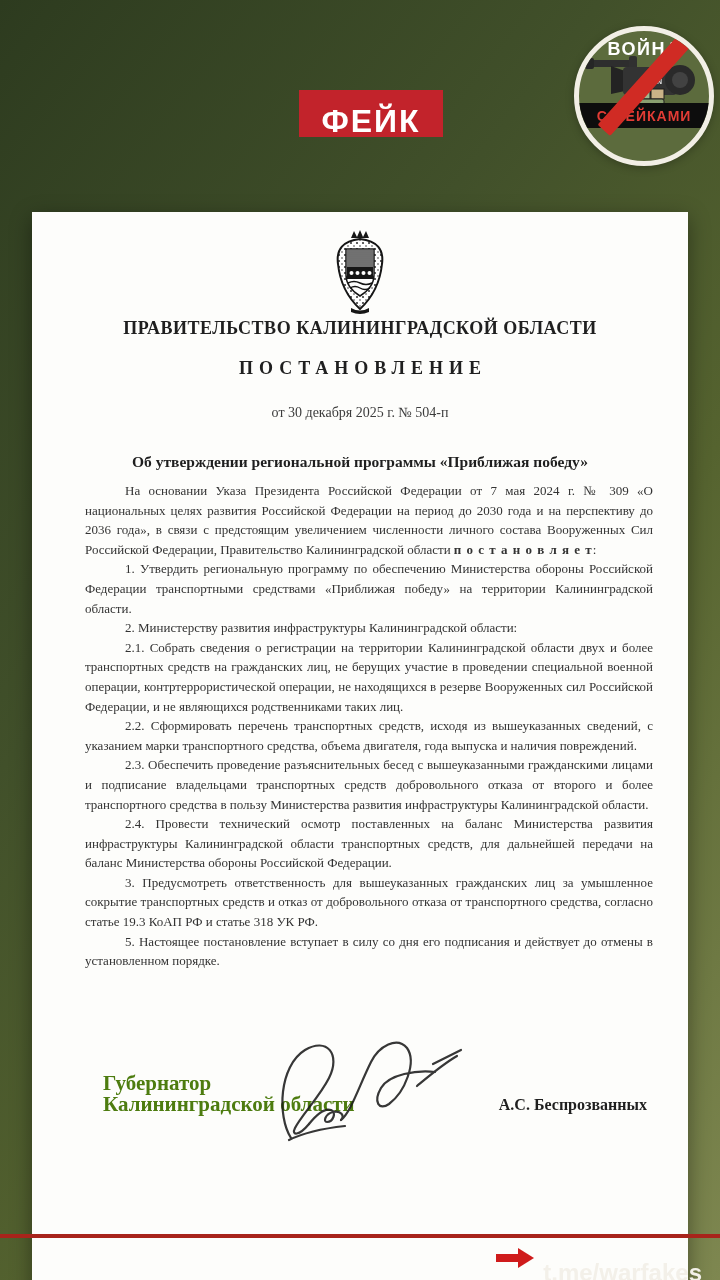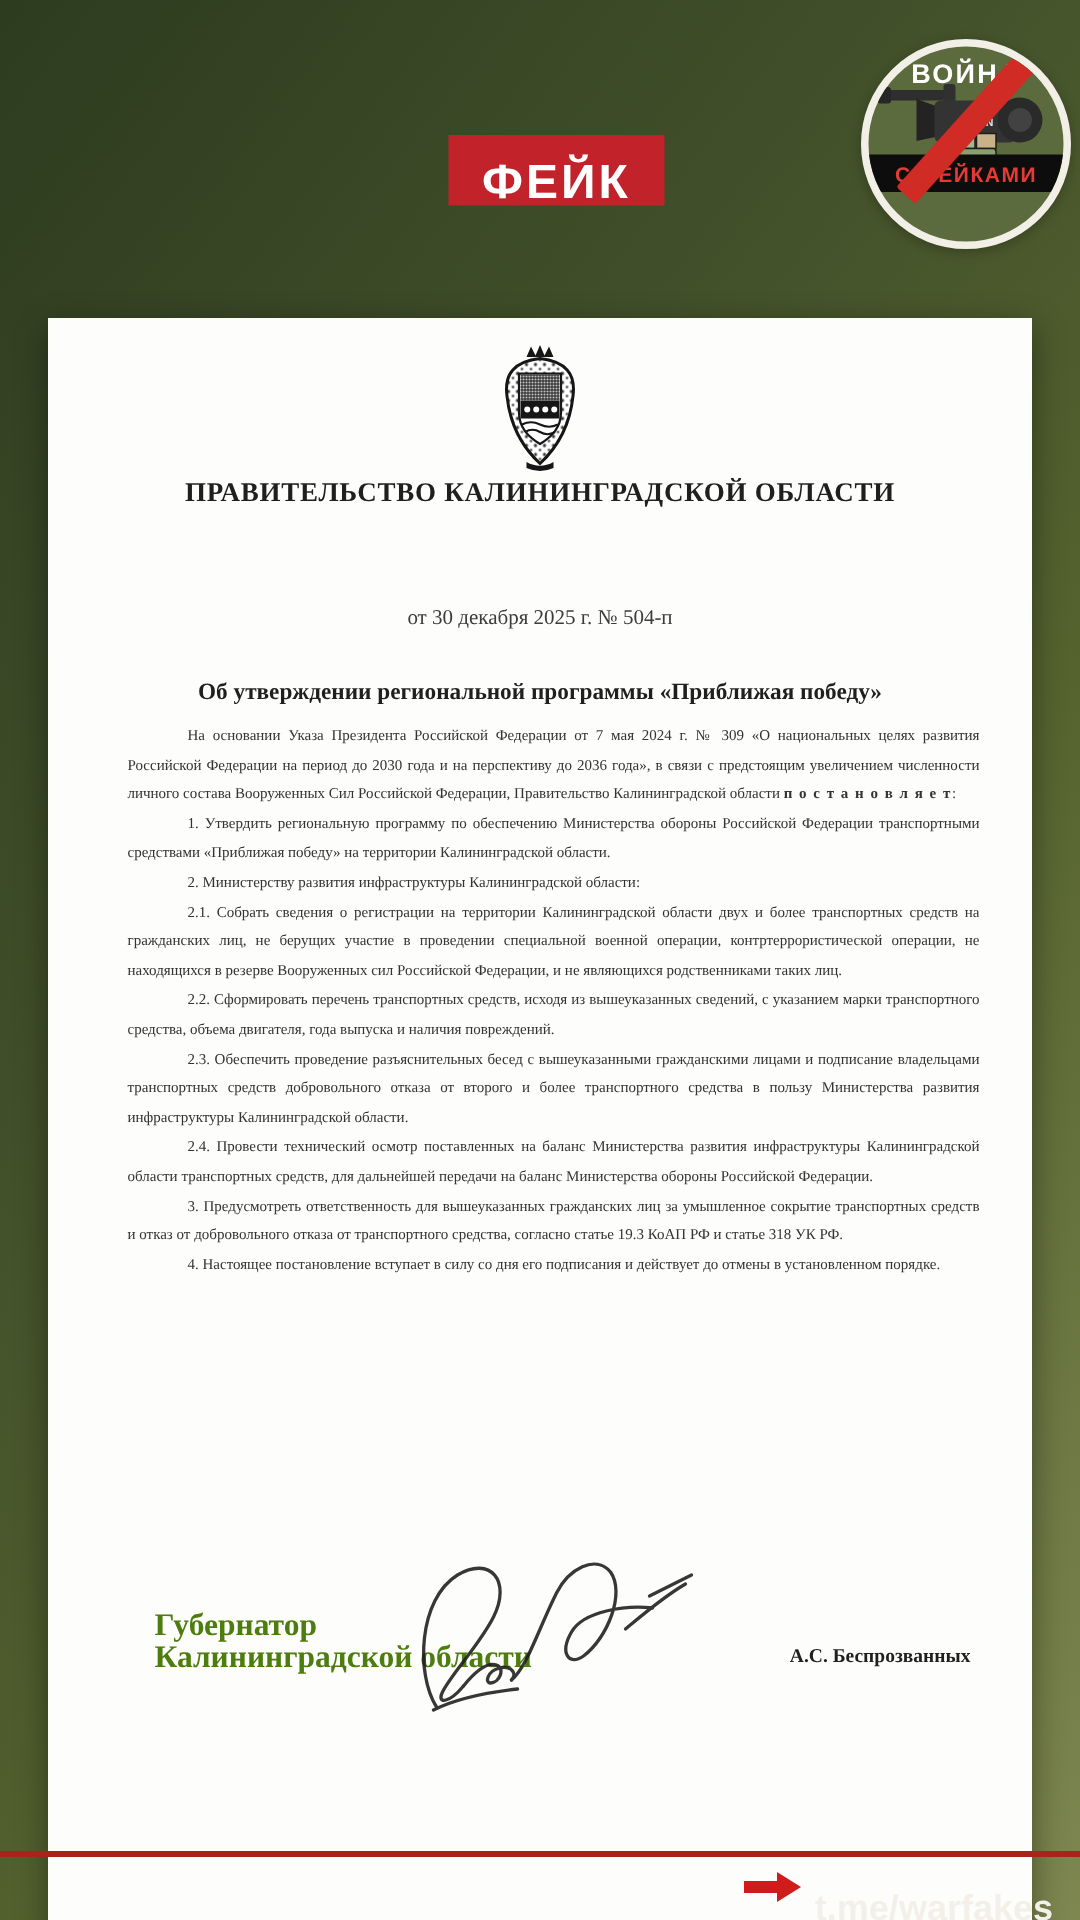--- a/index.html
+++ b/index.html
@@ -56,29 +56,29 @@
     font-size:18px;letter-spacing:6px;text-indent:6px;color:#1f1f1f;
   }
   .dateline{position:absolute;top:193px;width:100%;text-align:center;font-size:14px;color:#3c3c3c;}
   .city{position:absolute;top:212px;width:100%;text-align:center;font-size:14px;color:#3c3c3c;}
   .subject{
     position:absolute;top:241px;width:100%;text-align:center;font-weight:bold;
     font-size:15.5px;color:#1f1f1f;
   }
   .doc-body{
     position:absolute;left:53px;top:269px;width:568px;
-    font-size:10px;line-height:19.6px;text-align:justify;color:#333333;
+    font-size:13px;line-height:19.6px;text-align:justify;color:#333333;
   }
   .doc-body p{margin:0;text-indent:40px;}
   .postanovlyaet{font-weight:bold;letter-spacing:1px;}
   .sig-left{
     position:absolute;left:71px;top:861px;font-weight:bold;font-size:21px;
     line-height:21px;color:#4d7c0f;
   }
-  .sig-name{position:absolute;right:41px;top:884px;font-weight:bold;font-size:13px;color:#1f1f1f;}
+  .sig-name{position:absolute;right:41px;top:884px;font-weight:bold;font-size:16px;color:#1f1f1f;}
   .sig-script{position:absolute;left:243px;top:812px;}
   
   .footer-line{position:absolute;left:0;top:1234px;width:720px;height:4px;background:#a8241b;}
   .footer{
     position:absolute;top:1243px;right:18px;height:30px;
     display:flex;align-items:center;gap:9px;
   }
   .footer-link{
     color:#f3f0e9;font-family:"Liberation Sans",sans-serif;font-weight:bold;
     font-size:24px;line-height:1;margin-top:30px;
@@ -138,33 +138,34 @@
       <circle cx="20.5" cy="44" r="2" fill="#ffffff"></circle>
       <circle cx="26.5" cy="44" r="2" fill="#ffffff"></circle>
       <circle cx="32.5" cy="44" r="2" fill="#ffffff"></circle>
       <circle cx="38.5" cy="44" r="2" fill="#ffffff"></circle>
       <path d="M17 54 Q23 51 29 54 T41 54" fill="none" stroke="#161616" stroke-width="1.4"></path>
       <path d="M19 59 Q24 56 29 59 T39 59" fill="none" stroke="#161616" stroke-width="1.4"></path>
       <path d="M20 79 Q29 84 38 79 L38 83 Q29 87 20 83 Z" fill="#161616"></path>
     </svg>
 
     <div class="org">ПРАВИТЕЛЬСТВО КАЛИНИНГРАДСКОЙ ОБЛАСТИ</div>
+    <div class="doctype">ПОСТАНОВЛЕНИЕ</div>
     <div class="dateline">от 30 декабря 2025 г. № 504-п</div>
     <div class="subject">Об утверждении региональной программы «Приближая победу»</div>
 
     <div class="doc-body">
       <p><span>На основании Указа Президента Российской Федерации от 7 мая 2024 г. № 309 «О национальных целях развития Российской Федерации на период до 2030 года и на перспективу до 2036 года», в связи с предстоящим увеличением численности личного состава Вооруженных Сил Российской Федерации, Правительство Калининградской области </span><span class="postanovlyaet">п о с т а н о в л я е т</span><span>:</span></p>
       <p>1. Утвердить региональную программу по обеспечению Министерства обороны Российской Федерации транспортными средствами «Приближая победу» на территории Калининградской области.</p>
       <p>2. Министерству развития инфраструктуры Калининградской области:</p>
       <p>2.1. Собрать сведения о регистрации на территории Калининградской области двух и более транспортных средств на гражданских лиц, не берущих участие в проведении специальной военной операции, контртеррористической операции, не находящихся в резерве Вооруженных сил Российской Федерации, и не являющихся родственниками таких лиц.</p>
       <p>2.2. Сформировать перечень транспортных средств, исходя из вышеуказанных сведений, с указанием марки транспортного средства, объема двигателя, года выпуска и наличия повреждений.</p>
       <p>2.3. Обеспечить проведение разъяснительных бесед с вышеуказанными гражданскими лицами и подписание владельцами транспортных средств добровольного отказа от второго и более транспортного средства в пользу Министерства развития инфраструктуры Калининградской области.</p>
       <p>2.4. Провести технический осмотр поставленных на баланс Министерства развития инфраструктуры Калининградской области транспортных средств, для дальнейшей передачи на баланс Министерства обороны Российской Федерации.</p>
       <p>3. Предусмотреть ответственность для вышеуказанных гражданских лиц за умышленное сокрытие транспортных средств и отказ от добровольного отказа от транспортного средства, согласно статье 19.3 КоАП РФ и статье 318 УК РФ.</p>
-      <p>4. Настоящее постановление вступает в силу со дня его подписания и действует до отмены в установленном порядке.</p>
+      <p>5. Настоящее постановление вступает в силу со дня его подписания и действует до отмены в установленном порядке.</p>
     </div>
 
     <div class="sig-left">
       <div>Губернатор</div>
       <div>Калининградской области</div>
     </div>
 
     <svg class="sig-script" width="206" height="122" viewBox="0 0 206 122">
       <g fill="none" stroke="#1c1c1c" stroke-width="2.2" stroke-linecap="round" opacity="0.88">
         <path d="M16 114 C2 92 4 42 30 26 C52 13 66 30 54 54 C45 72 26 92 20 104 C16 112 24 112 34 100"></path>

